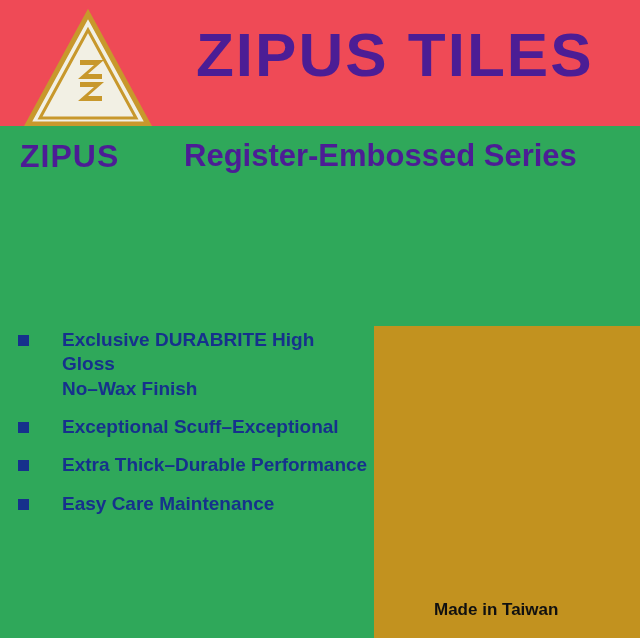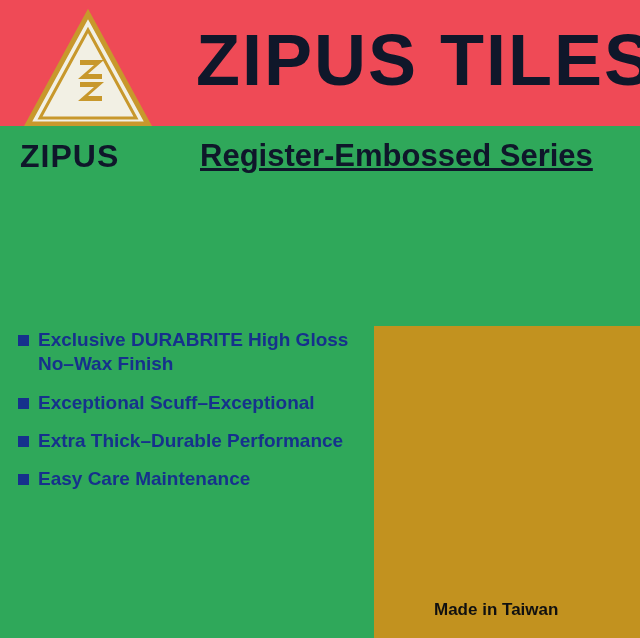--- a/index.html
+++ b/index.html
@@ -24,24 +24,24 @@
     top: 0;
     width: 640px;
     height: 126px;
     background: #ef4a56;
   }
   .brand-title {
     position: absolute;
     left: 196px;
     top: 24px;
     width: 420px;
-    font-size: 72px;
+    font-size: 62px;
     font-weight: bold;
     letter-spacing: 2px;
-    color: #0f172a;
+    color: #4c1d95;
     line-height: 1;
     white-space: nowrap;
   }
   
   .logo-wrap {
     position: absolute;
     left: 24px;
     top: 8px;
     width: 128px;
     height: 122px;
@@ -58,31 +58,30 @@
     height: 512px;
     background: #2fa85a;
   }
   .zipus-word {
     position: absolute;
     left: 20px;
     top: 138px;
     font-size: 32px;
     font-weight: bold;
     letter-spacing: 1px;
-    color: #0f172a;
+    color: #4c1d95;
   }
   .series-title {
     position: absolute;
-    left: 200px;
+    left: 184px;
     top: 138px;
     font-size: 31px;
     font-weight: bold;
-    color: #0f172a;
+    color: #4c1d95;
     white-space: nowrap;
-    text-decoration: underline;
   }
   
   .swatch {
     position: absolute;
     left: 374px;
     top: 326px;
     width: 266px;
     height: 312px;
     background: #c2921f;
   }
@@ -105,20 +104,21 @@
     margin-top: 7px;
     margin-right: 9px;
     flex: 0 0 auto;
   }
   .feature-text {
     font-size: 19px;
     font-weight: bold;
     color: #16318c;
     line-height: 1.28;
     white-space: pre-line;
+    margin-left: 24px;
   }
   
   .made-in {
     position: absolute;
     left: 434px;
     top: 600px;
     font-size: 17px;
     font-weight: bold;
     color: #101010;
     white-space: nowrap;

